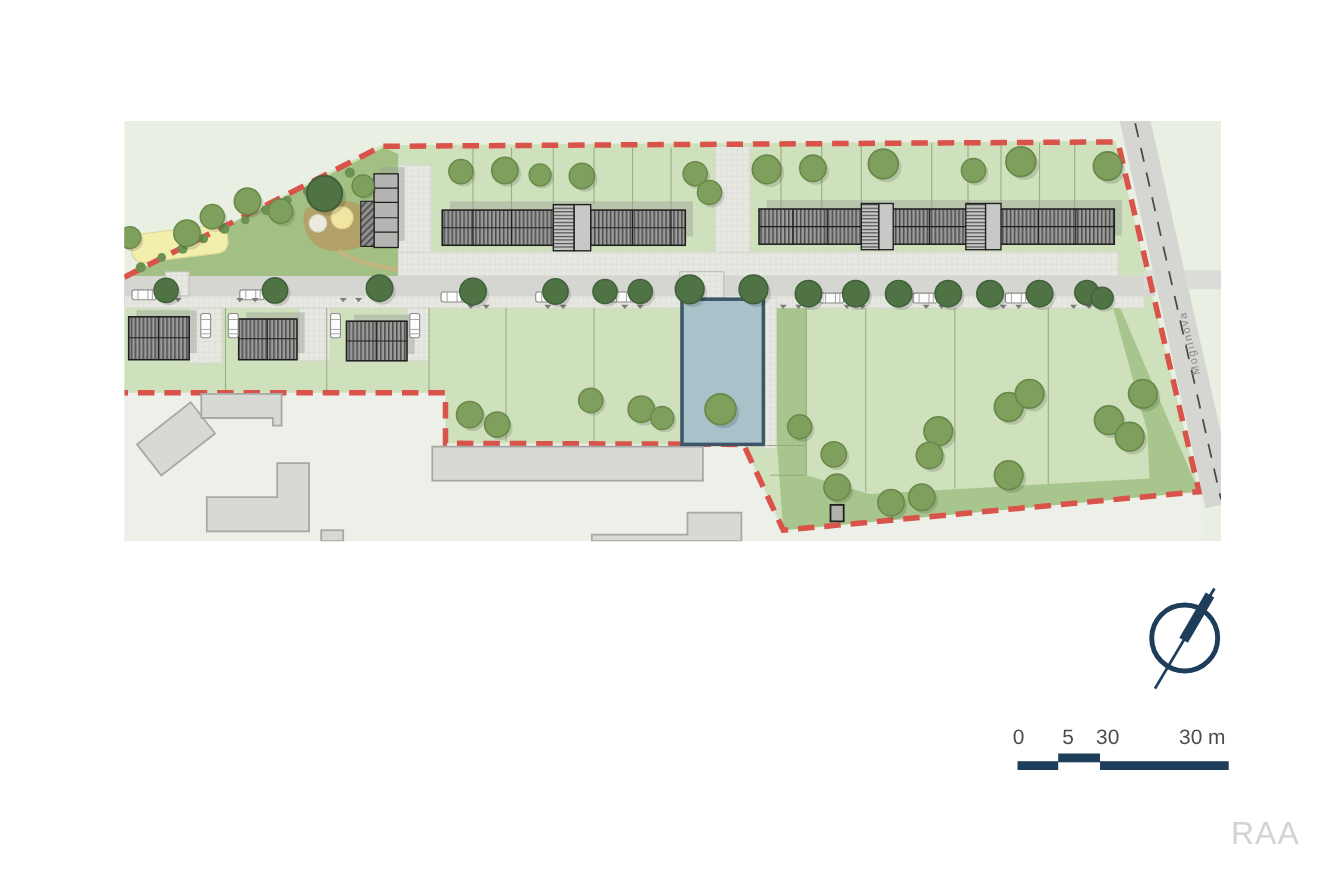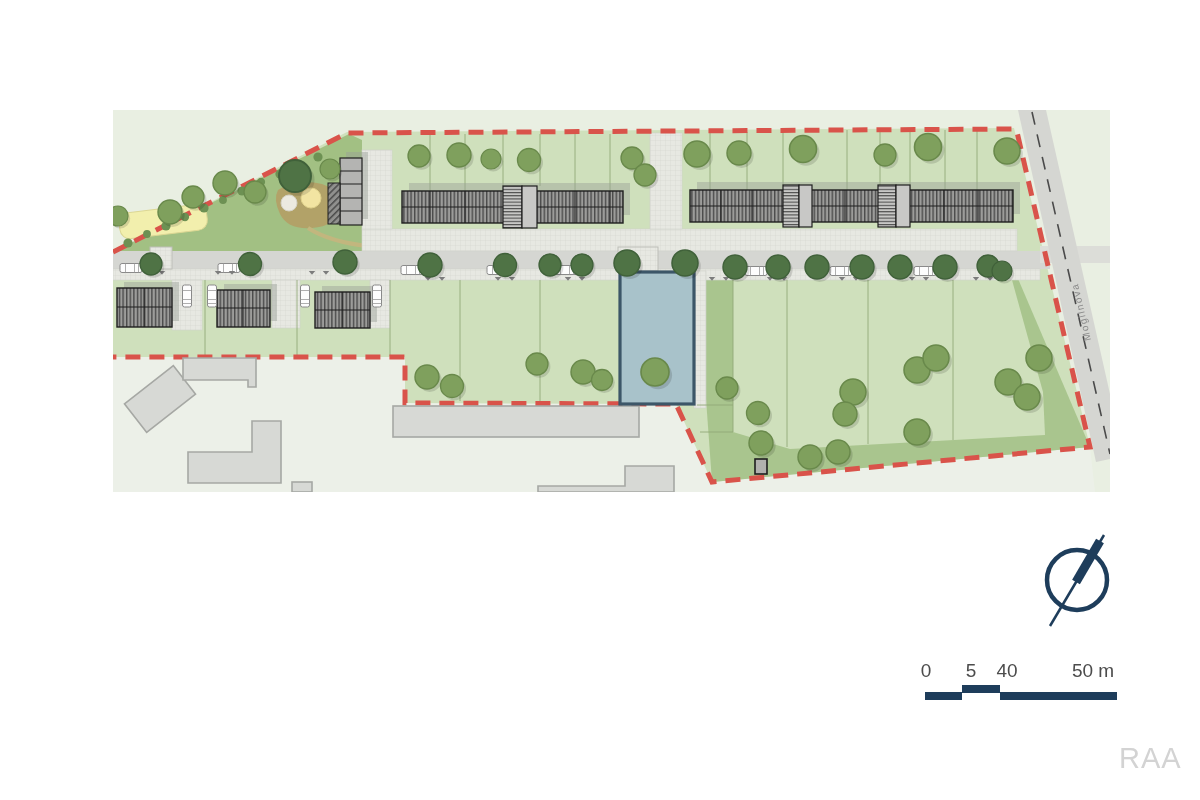--- a/index.html
+++ b/index.html
@@ -329,22 +329,22 @@
   <svg width="84" height="110" viewBox="0 0 84 110">
     <circle cx="41" cy="56" r="30" fill="none" stroke-width="4.5"></circle>
     <line x1="14" y1="102" x2="68" y2="11" stroke-width="2.5"></line>
     <line x1="40" y1="58" x2="64" y2="17" stroke-width="9"></line>
   </svg>
 </div>
 
 <div class="scalebar">
   <span class="sb-label" style="left:-19px">0</span>
   <span class="sb-label" style="left:26px">5</span>
-  <span class="sb-label" style="left:62px">40</span>
-  <span class="sb-label" style="left:148px">50 m</span>
+  <span class="sb-label" style="left:62px">30</span>
+  <span class="sb-label" style="left:148px">30 m</span>
   <div class="sb-bar sb1"></div>
   <div class="sb-bar sb2"></div>
   <div class="sb-bar sb3"></div>
 </div>
 
 <div class="logo">RAA</div>
 
 </div>
 
 </body></html>

